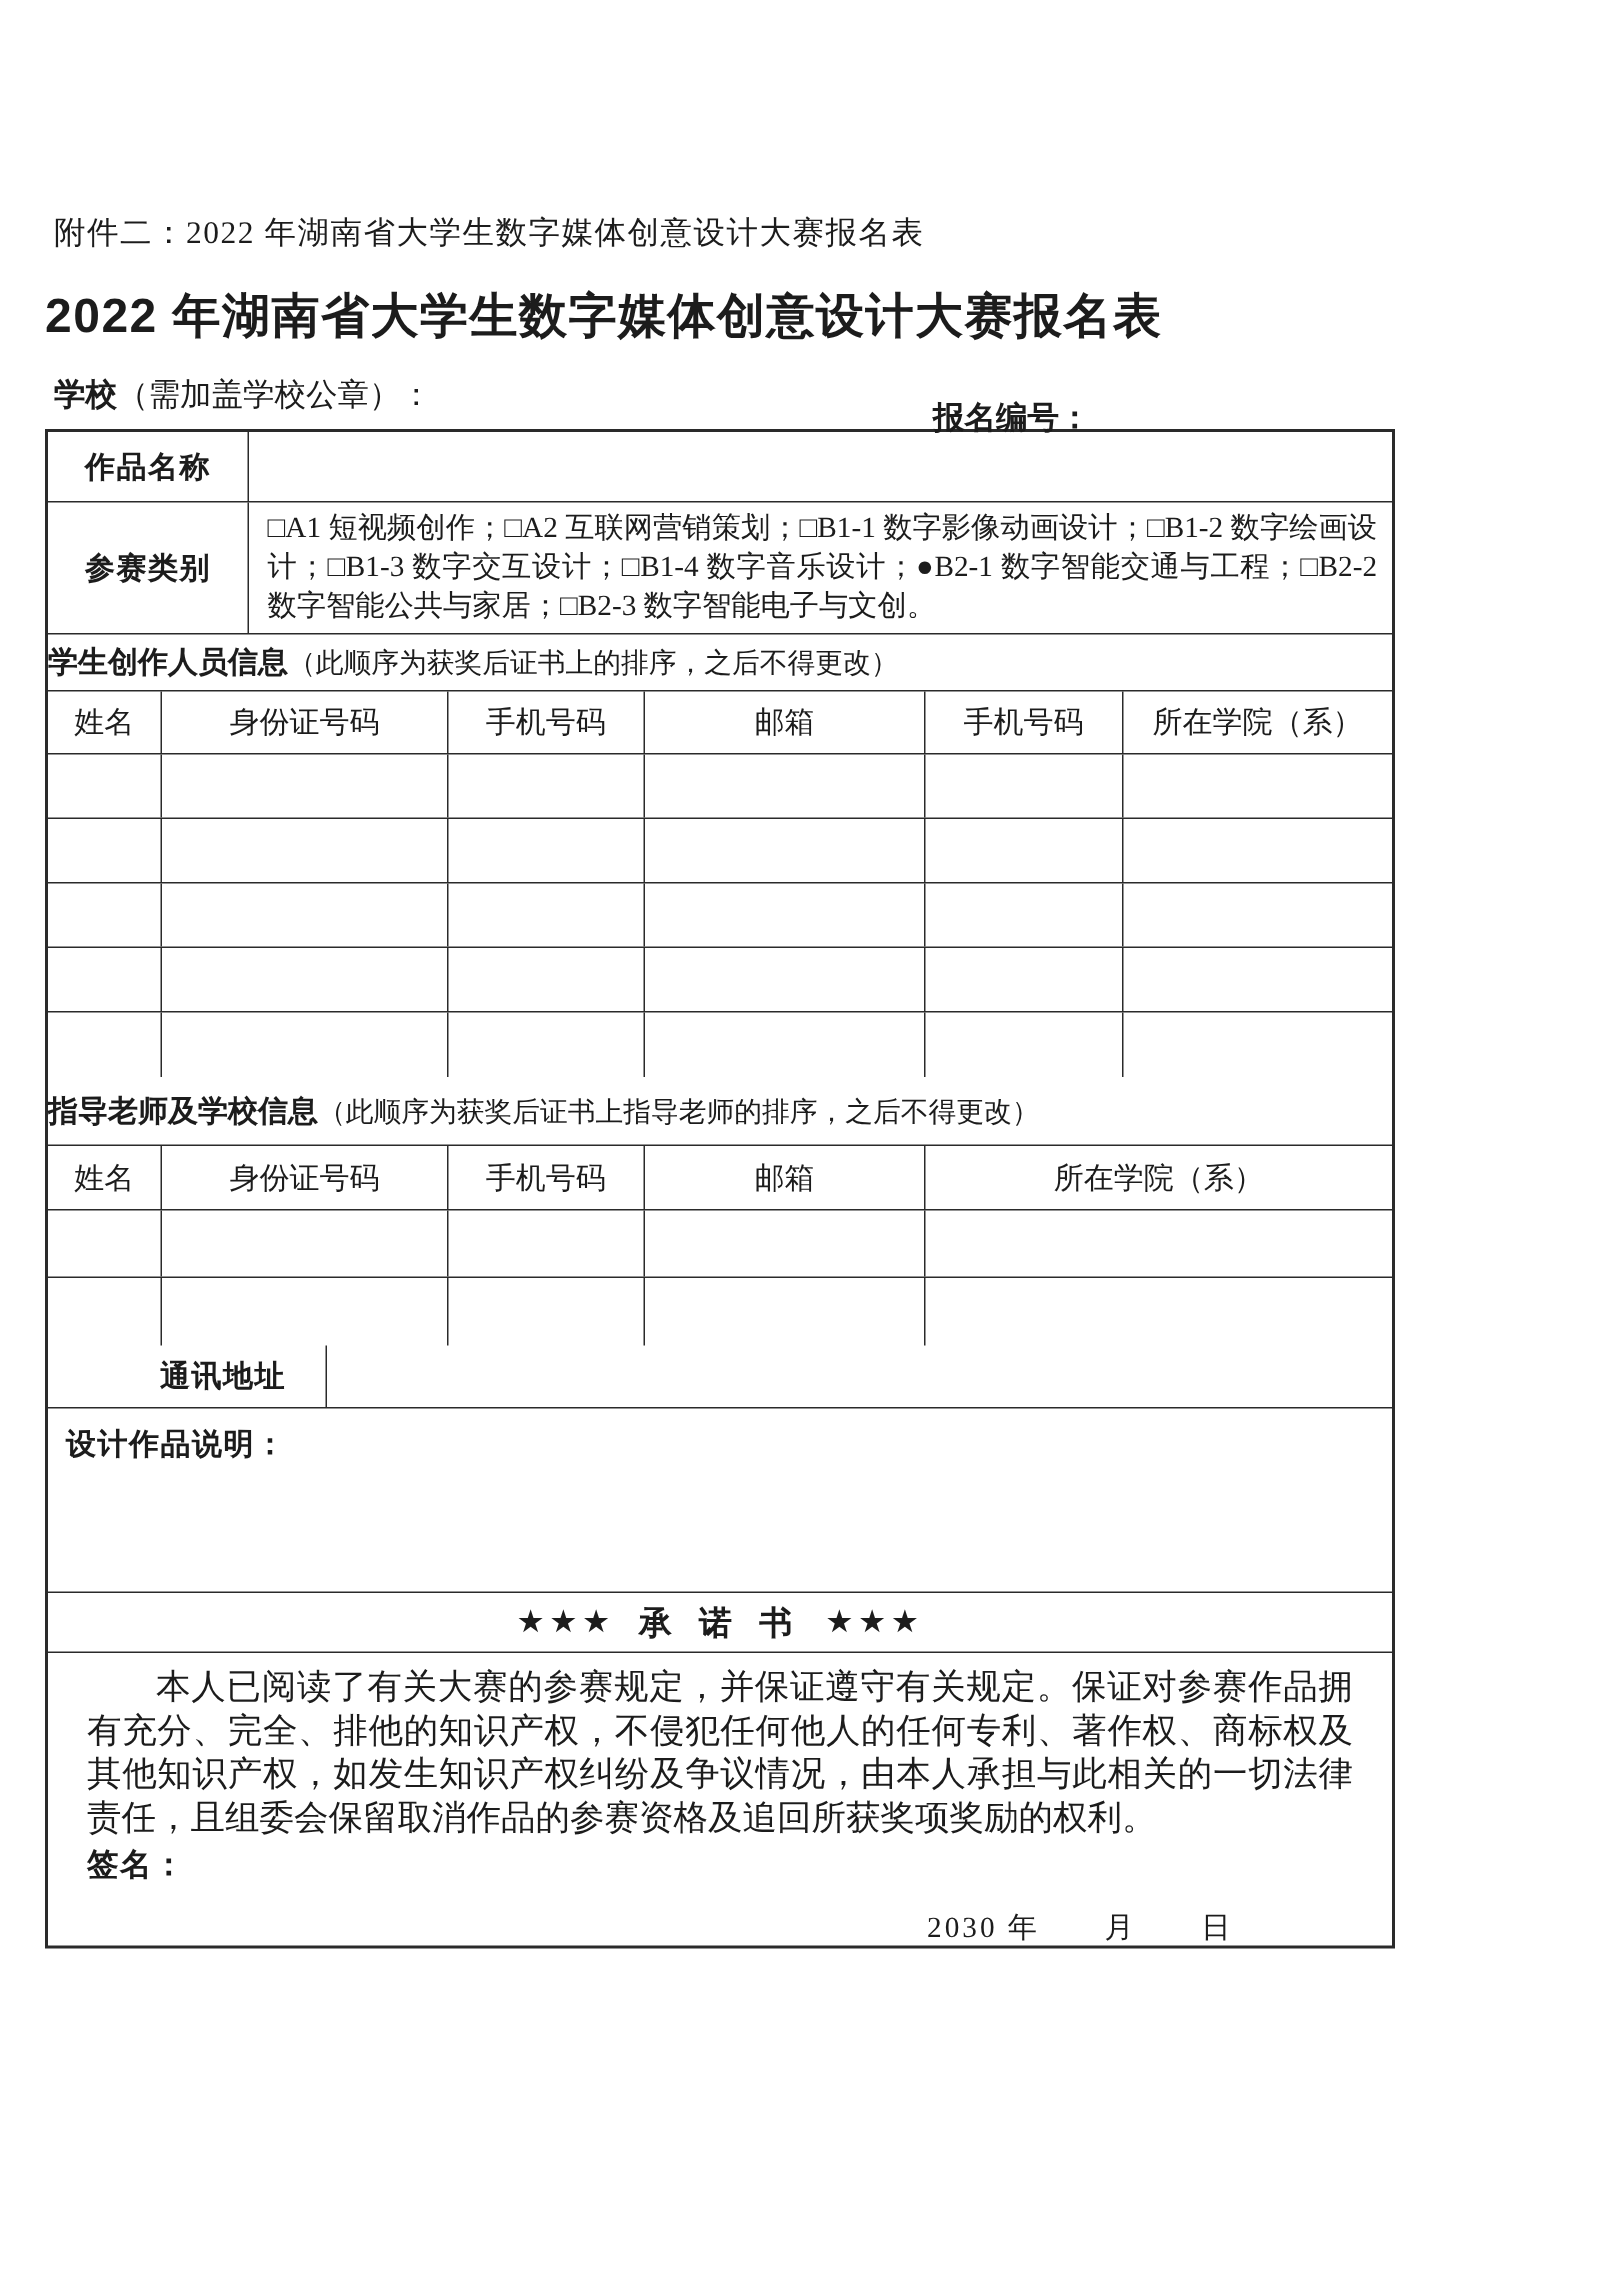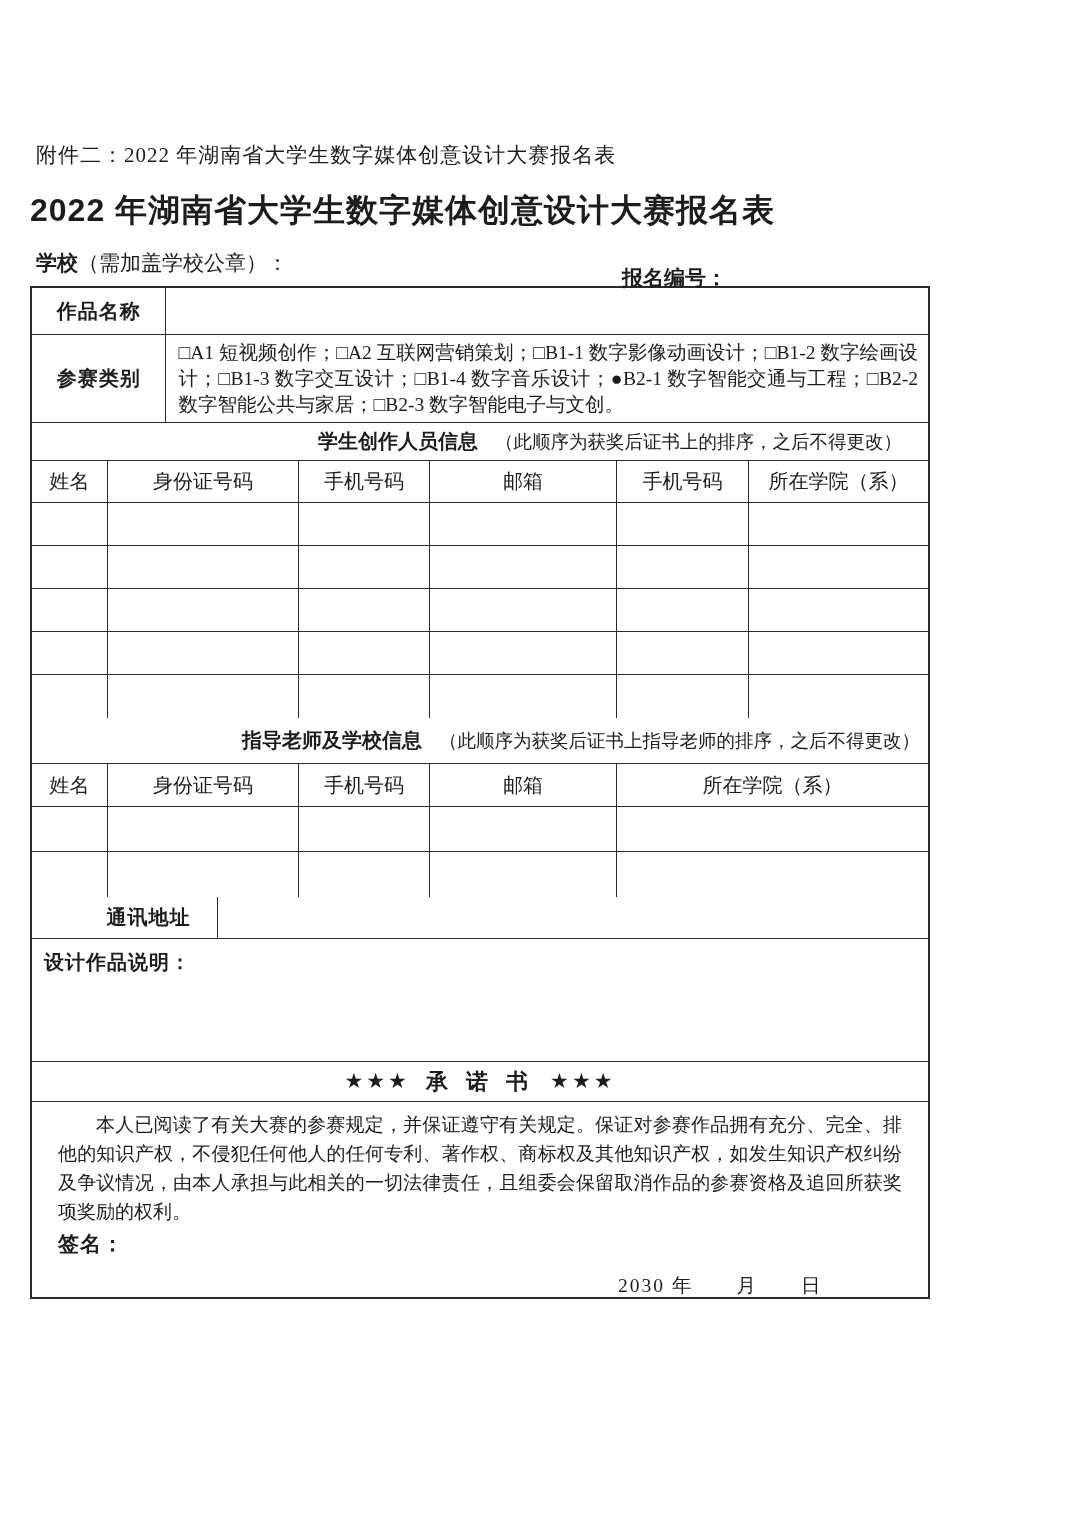--- a/index.html
+++ b/index.html
@@ -64,21 +64,21 @@
     font-size:19.5px;line-height:26px;
     display:block;text-align:justify;
   }
   .catcell .option{white-space:normal;}
   .catcell .marker{display:inline;}
   .catcell .marker-checked{font-weight:700;}
 
   .r-ssec{height:38px;}
   .r-tsec{height:46px;}
   .seccell{
-    flex:1;justify-content:flex-end;text-align:right;gap:17px;
+    flex:1;text-align:right;
   }
   .r-ssec .seccell{padding-right:26px;}
   .r-tsec .seccell{padding-right:8px;}
   .sec-title{
     font-family:"Liberation Sans","DejaVu Sans",sans-serif;
     font-weight:700;font-size:20px;
   }
   .sec-note{font-size:18.5px;}
 
   .r-shead{height:42px;}
@@ -109,21 +109,21 @@
   .pledge-title{
     font-family:"Liberation Sans","DejaVu Sans",sans-serif;
     font-weight:700;font-size:22px;letter-spacing:6px;
   }
 
   .r-pbody{height:195px;}
   .pledgebodycell{
     flex:1;display:block;padding:8px 26px 0 26px;
   }
   .pledge-par{
-    font-size:19px;line-height:29px;text-align:justify;text-indent:2em;
+    font-size:23px;line-height:29px;text-align:justify;text-indent:2em;
   }
   .signature-label{
     margin-top:4px;
     font-family:"Liberation Sans","DejaVu Sans",sans-serif;
     font-weight:700;font-size:21px;line-height:28px;letter-spacing:1px;
   }
   .date-line{
     margin-top:16px;padding-left:560px;
     font-size:19.5px;line-height:24px;letter-spacing:2px;
   }

